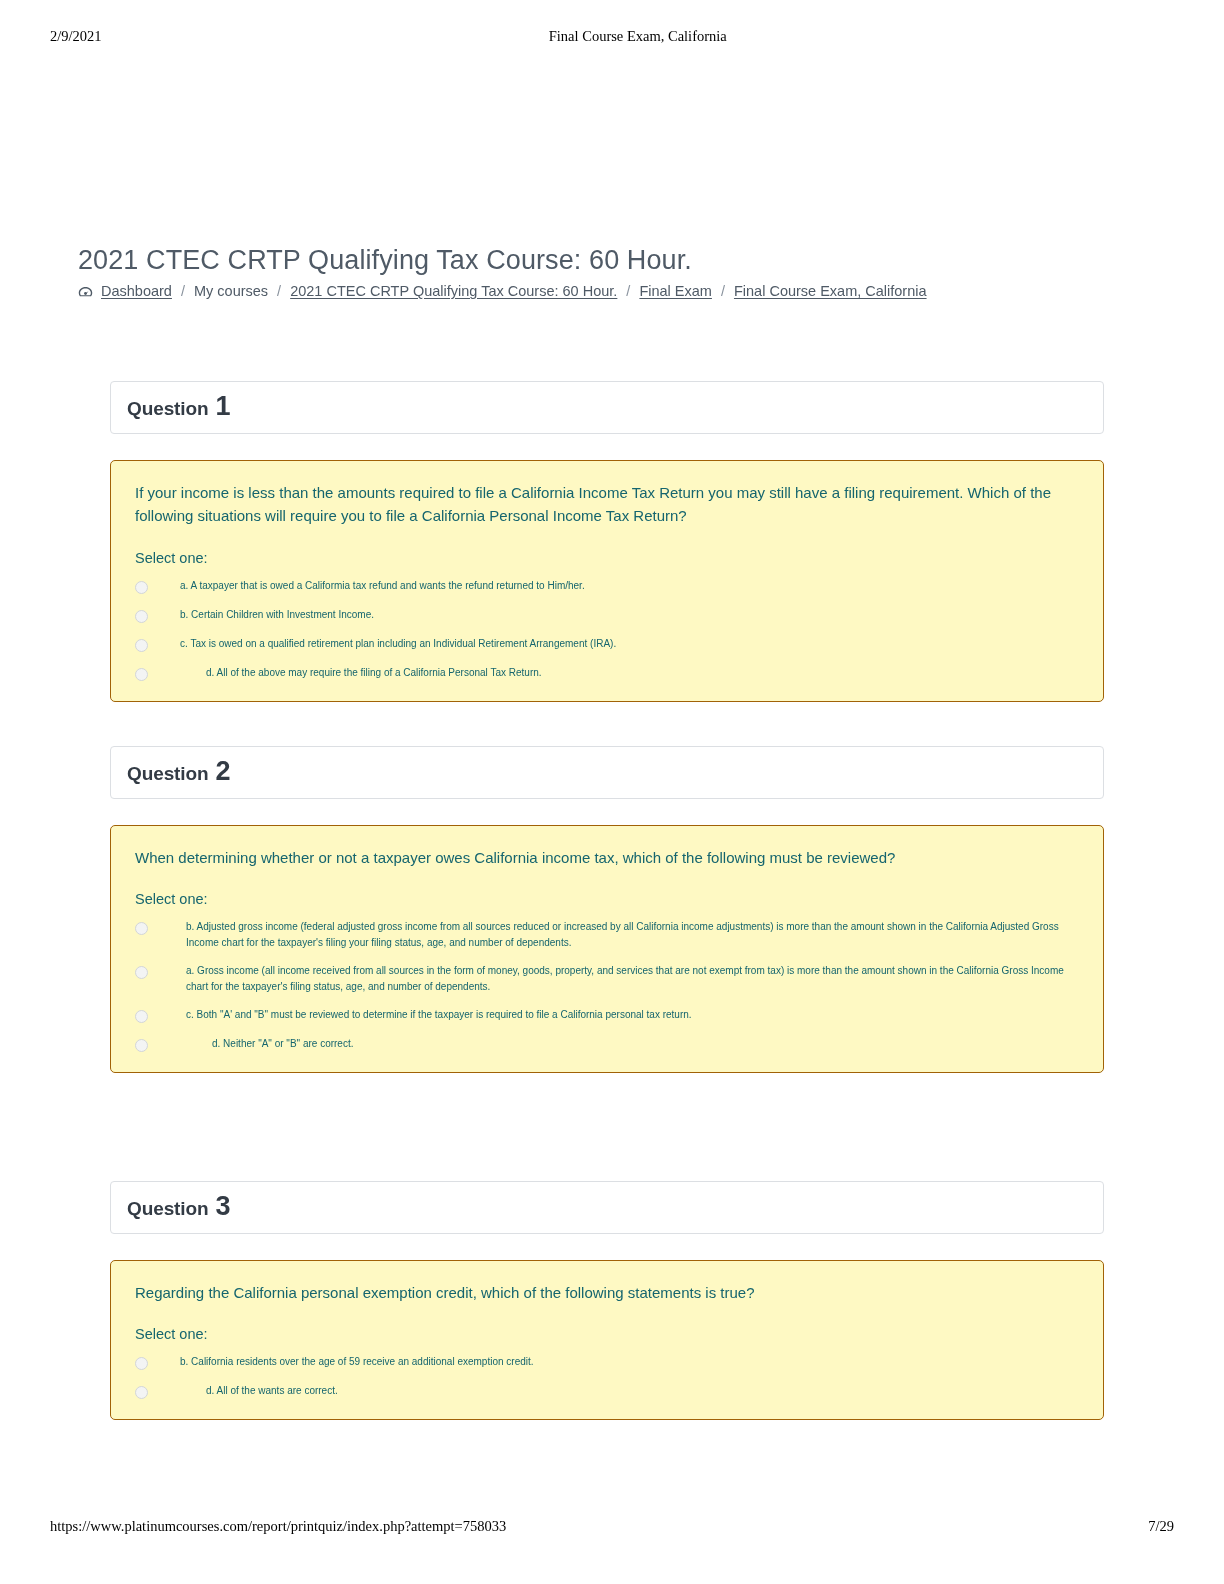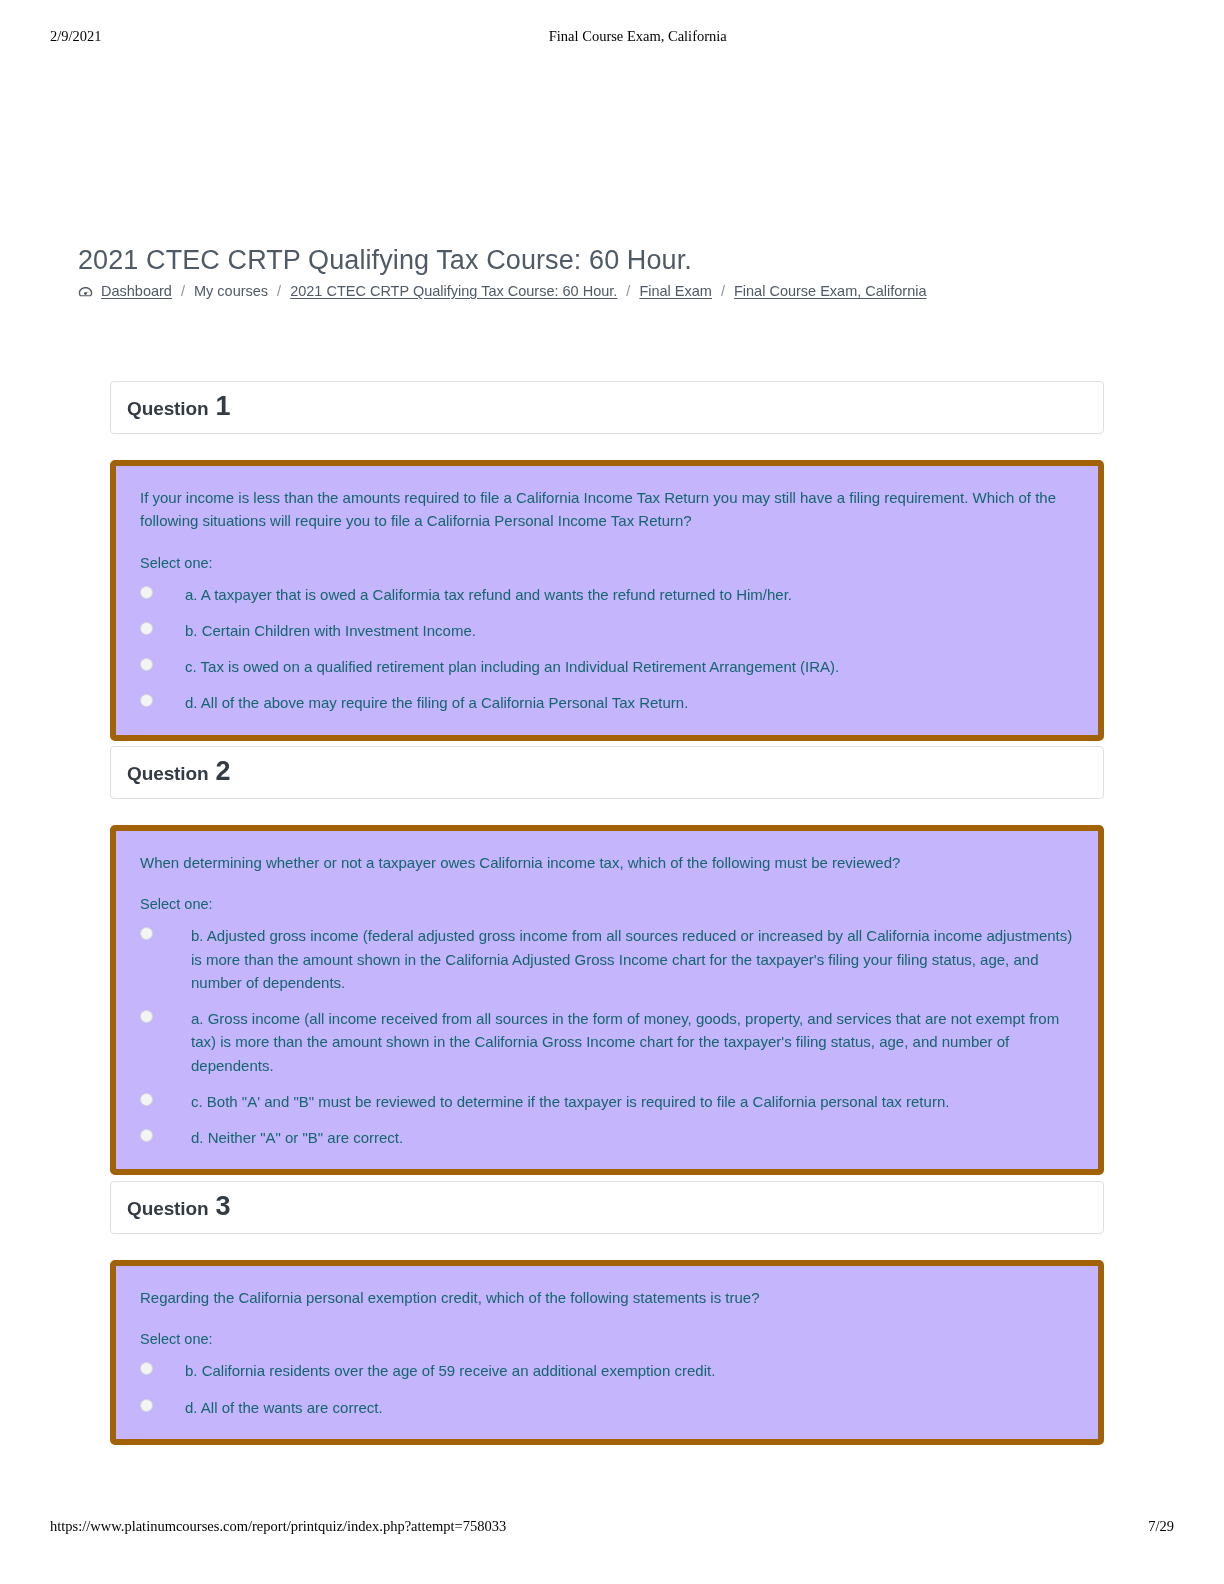--- a/index.html
+++ b/index.html
@@ -117,23 +117,23 @@
     font-size: 27px;
     font-weight: bold;
     color: #333b45;
     margin-left: 7px;
     line-height: 1;
   }
 
   .q-body {
     box-sizing: border-box;
     width: 994px;
-    border: 6px solid #a16207;
+    border: 1px solid #a16207;
     border-radius: 5px;
-    background: #c4b5fd;
+    background: #fef9c3;
     padding: 20px 22px 20px 24px;
     margin-top: 26px;
     color: #15656e;
   }
 
   .q-text {
     font-size: 15px;
     line-height: 1.55;
     color: #15656e;
     margin: 0 0 22px 0;
@@ -144,36 +144,36 @@
     margin: 0 0 12px 0;
   }
 
   .answers { margin: 0; padding: 0; list-style: none; }
 
   .answer-row {
     display: flex;
     align-items: flex-start;
     margin-bottom: 13px;
   }
-  .answer-row:last-child { margin-bottom: 0; }
+  .answer-row:last-child { margin-bottom: 0; gap: 26px; }
 
   .radio {
     flex: 0 0 auto;
     width: 13px;
     height: 13px;
     border-radius: 50%;
     border: 1px solid #d3d6d8;
     background: #f3f4f4;
     margin-top: 3px;
     margin-right: 0;
     box-sizing: border-box;
   }
 
   .answer-text {
-    font-size: 15px;
+    font-size: 10px;
     line-height: 1.55;
     color: #15656e;
     margin-left: 32px;
   }
   .answer-row.indented .answer-text { margin-left: 38px; }
 </style>
 </head>
 <body>
 
 <div class="print-header">

